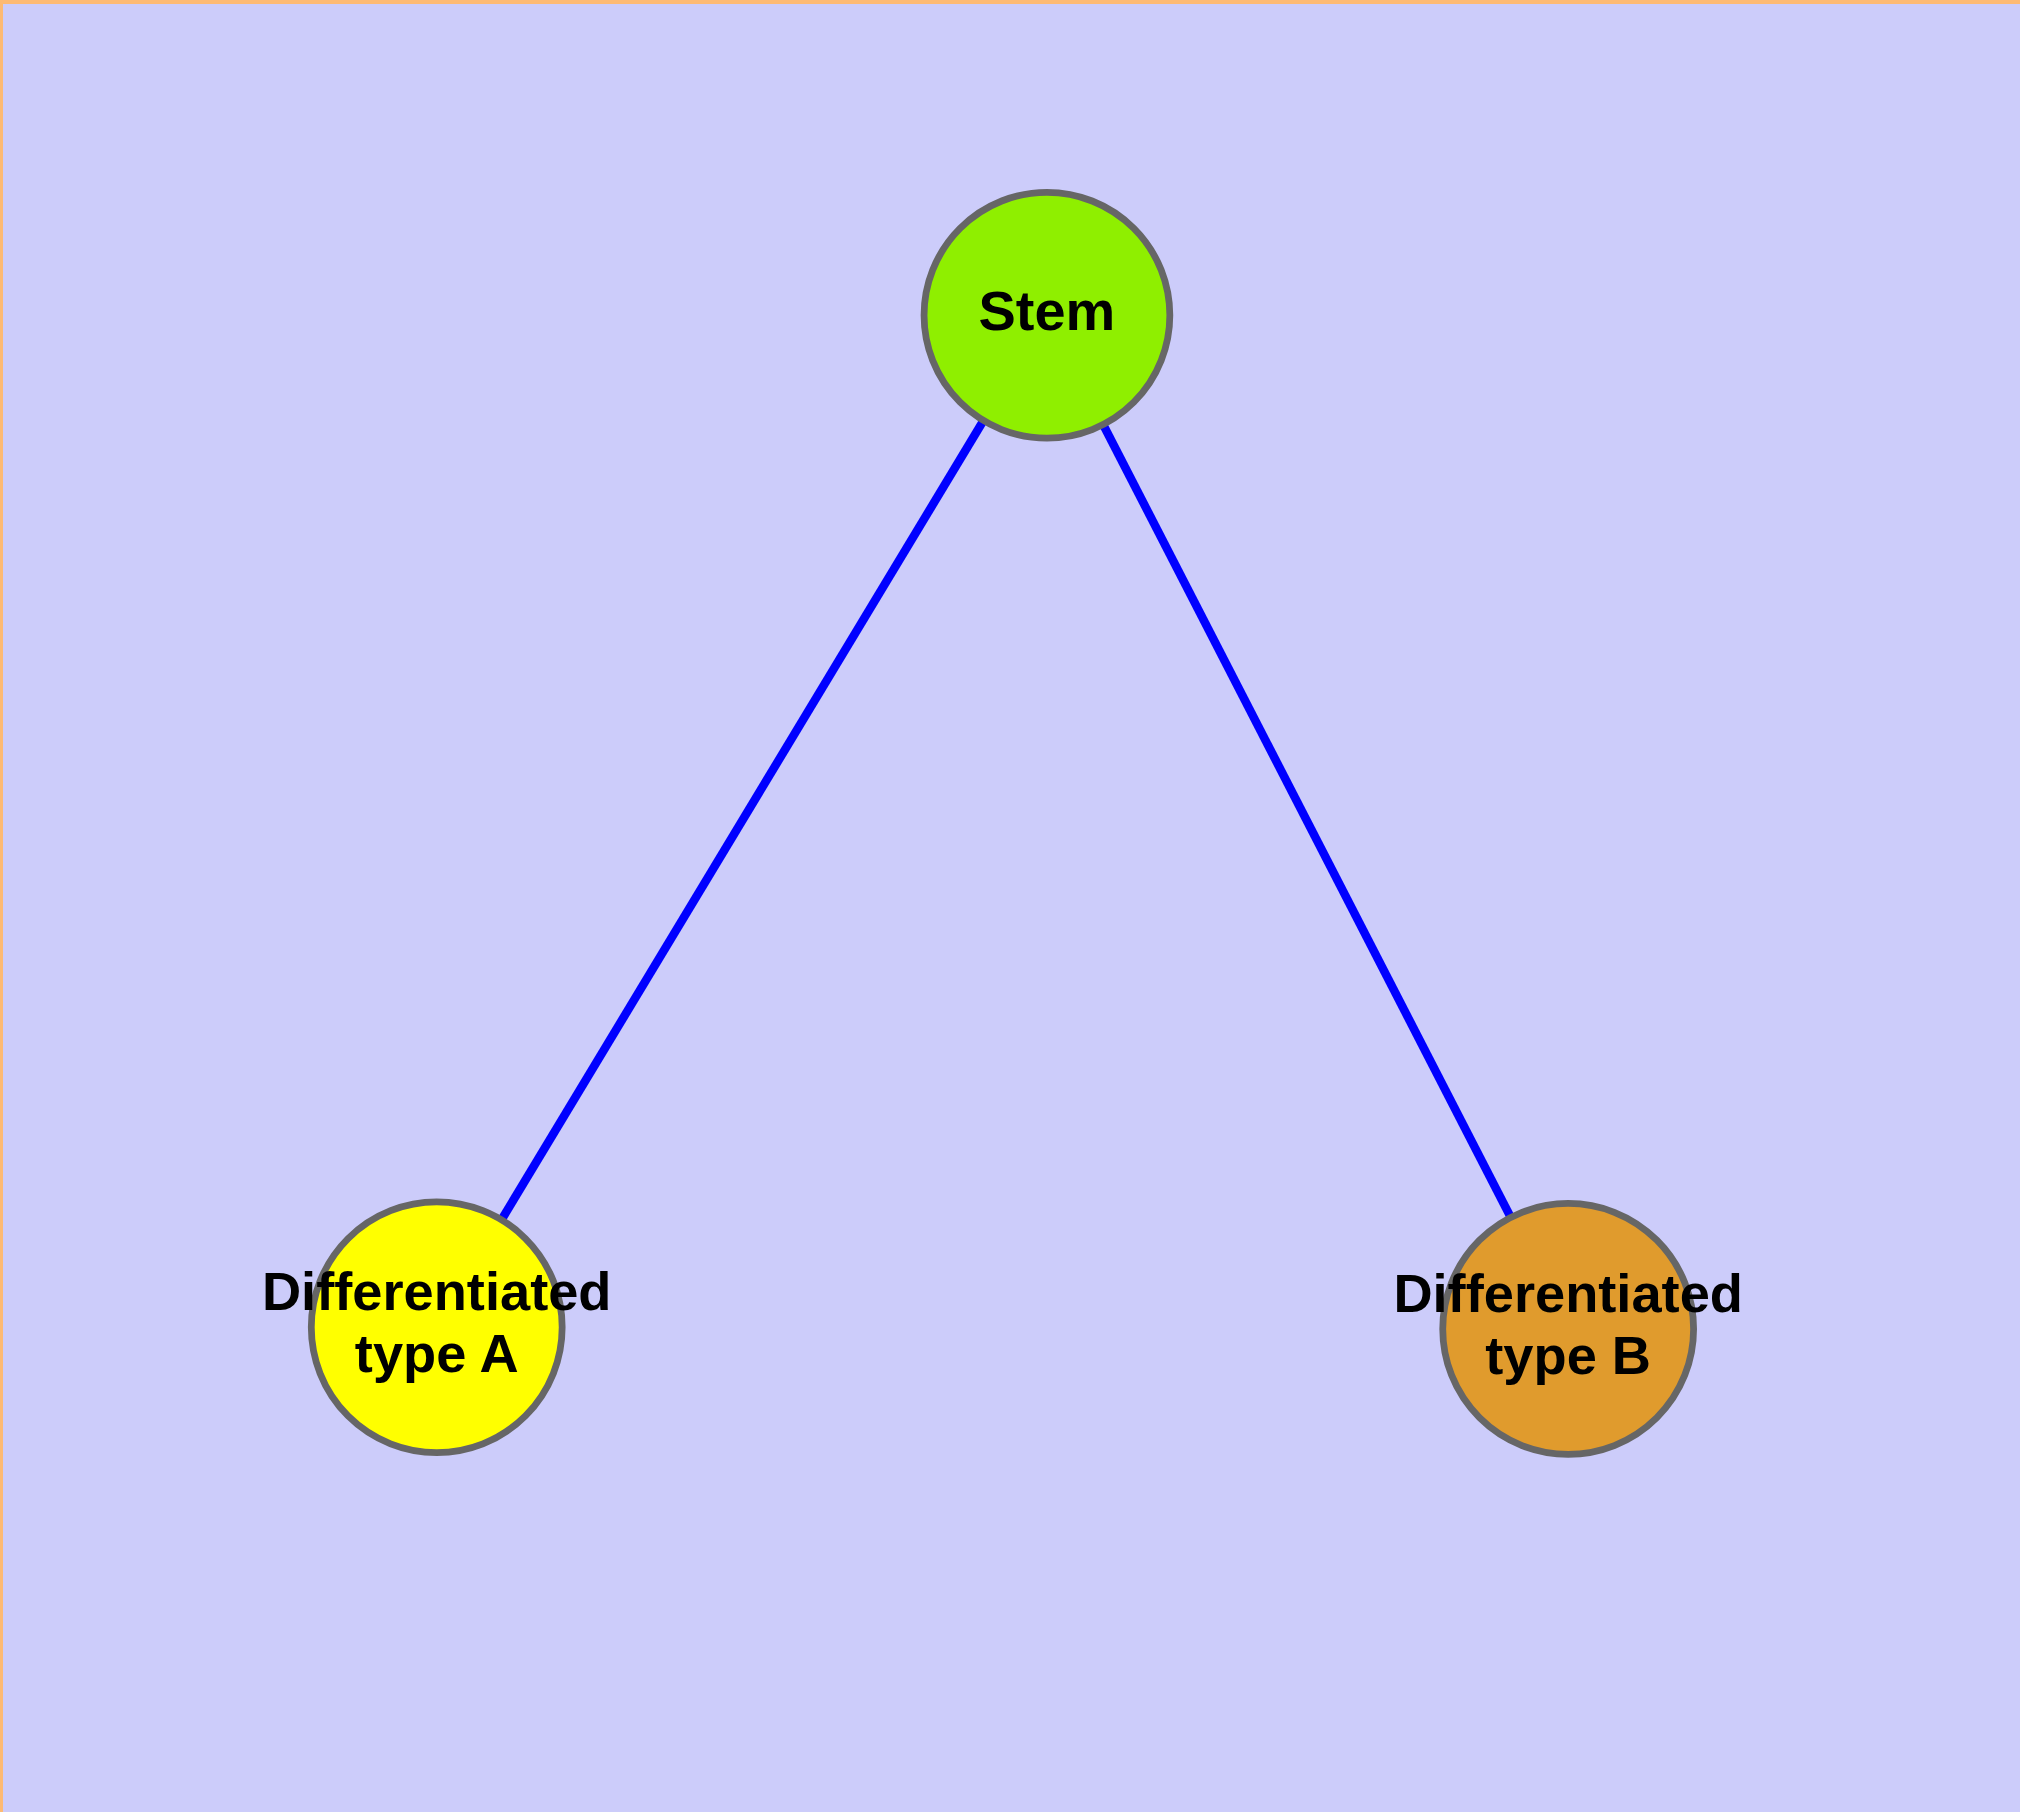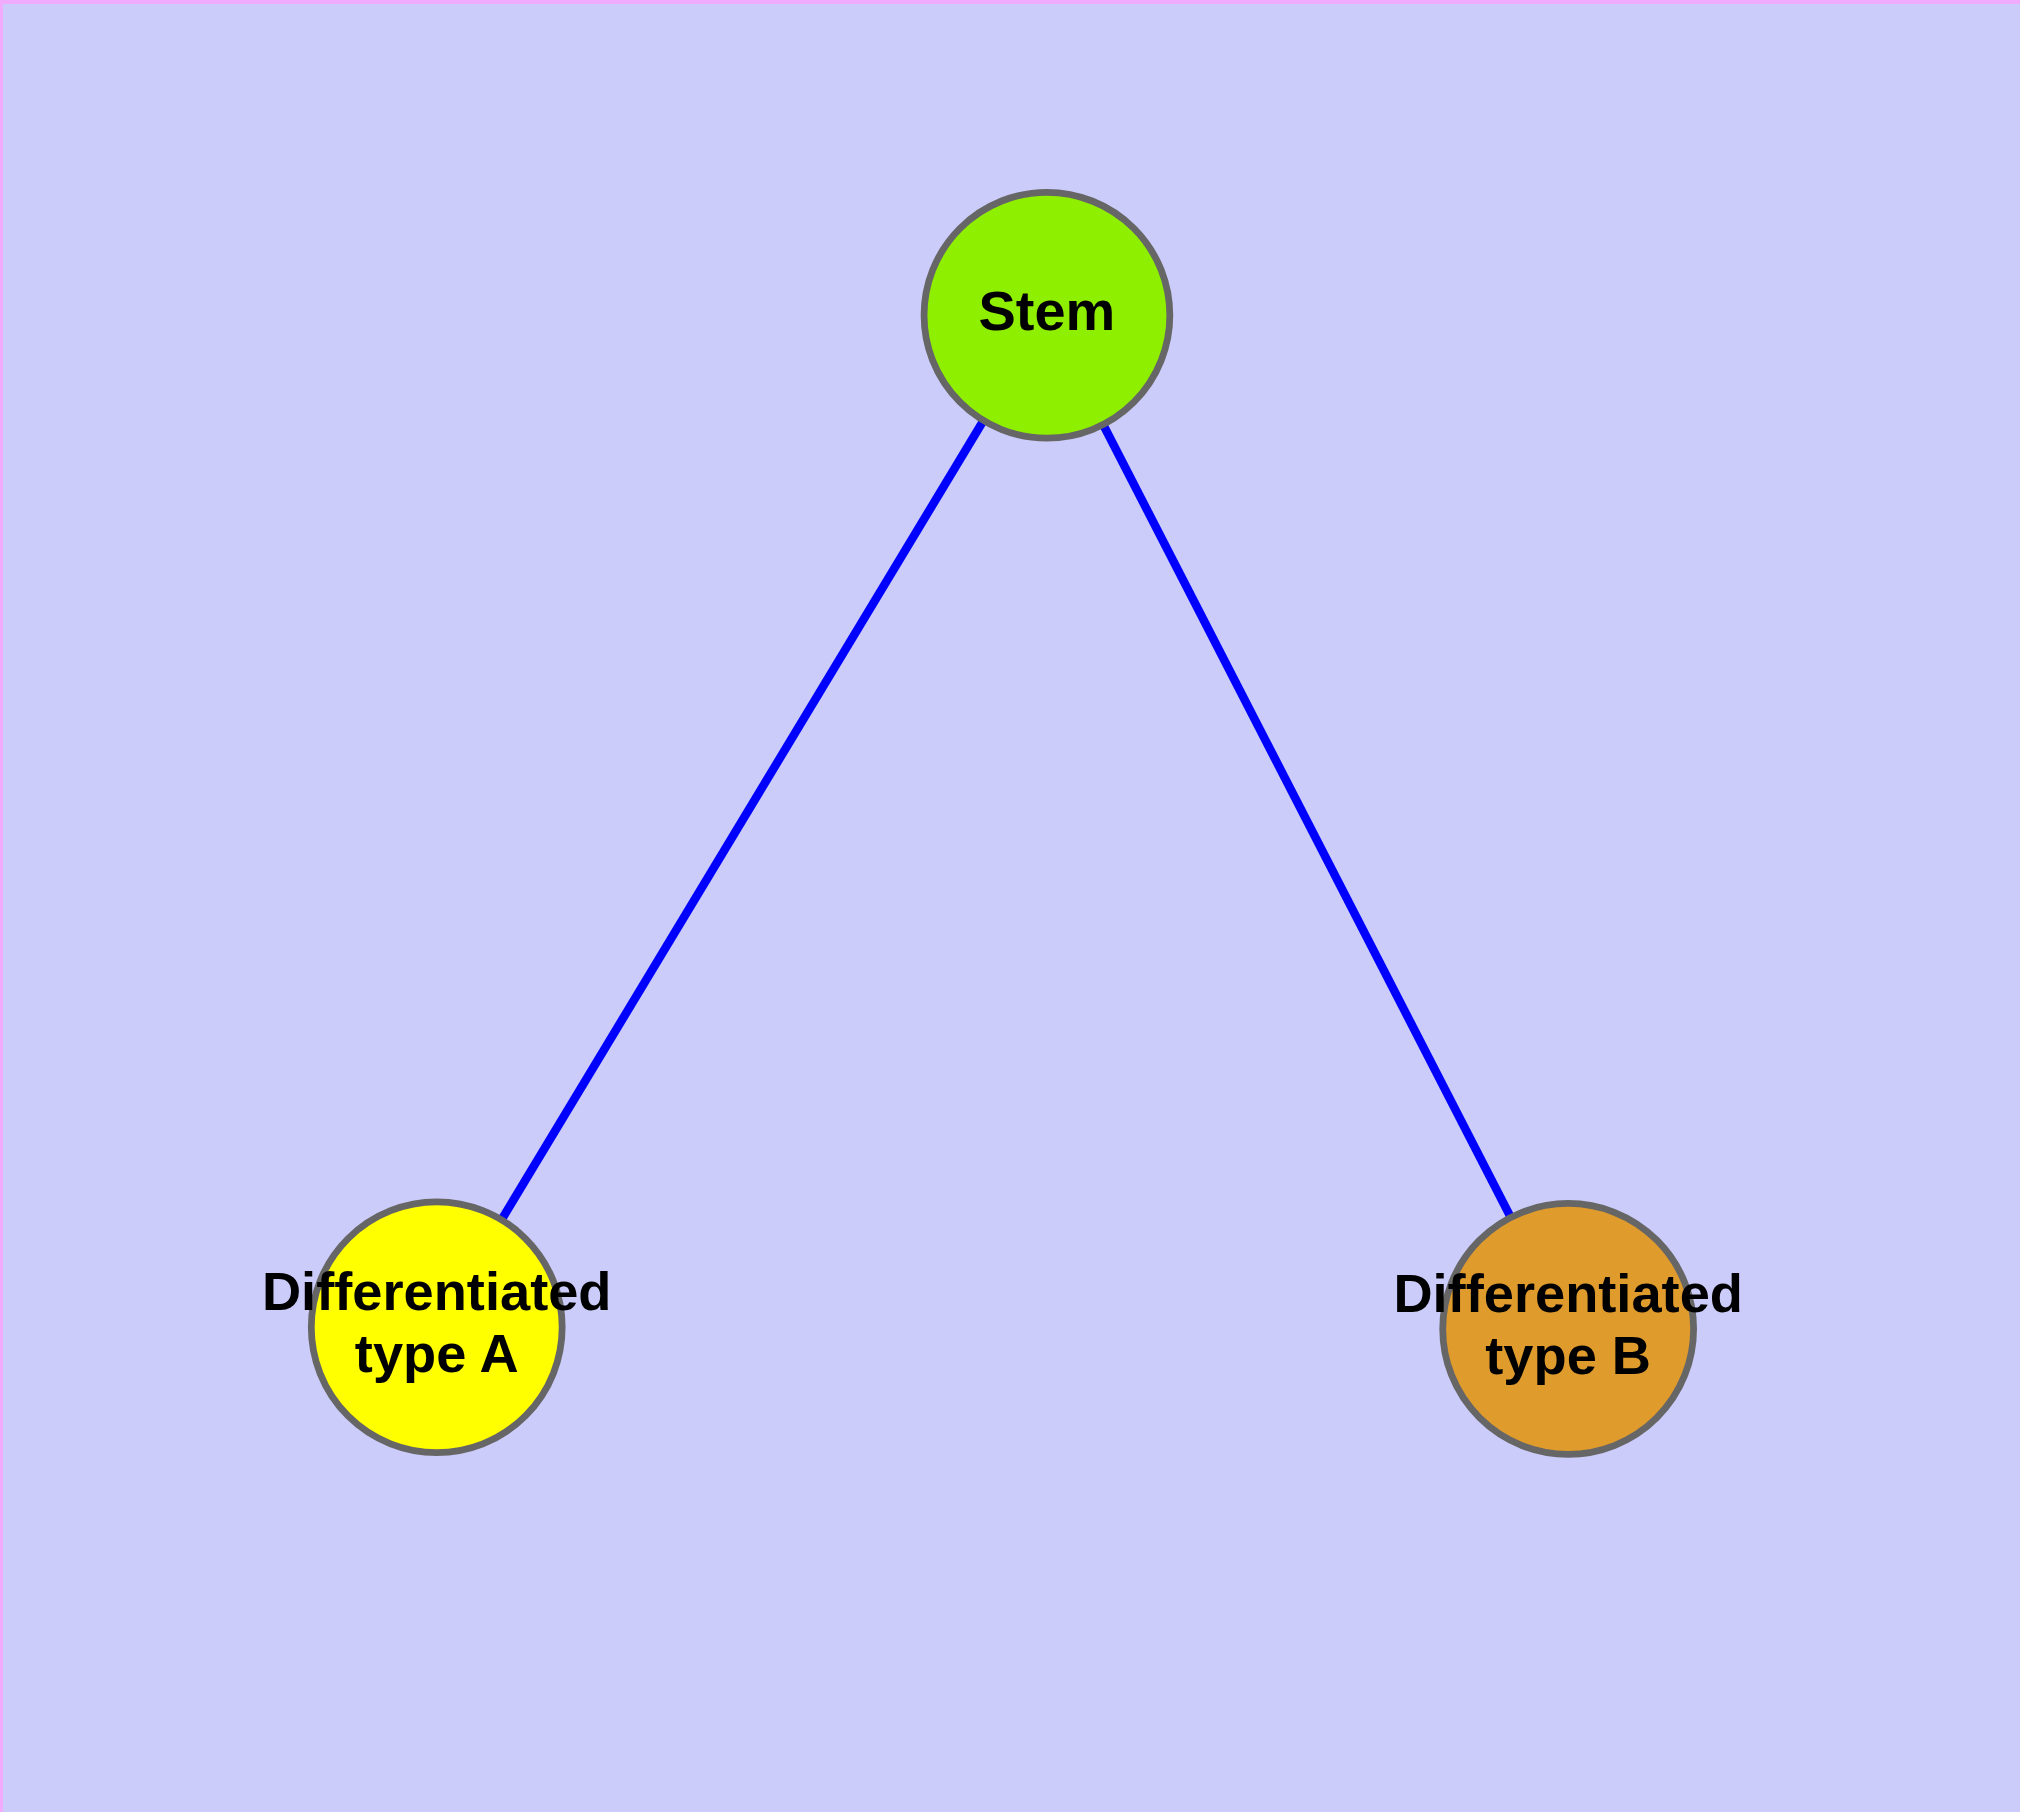--- a/index.html
+++ b/index.html
@@ -6,21 +6,21 @@
   html, body {
     margin: 0;
     padding: 0;
     background: #ffffff;
   }
   #stage {
     position: relative;
     width: 2021px;
     height: 1812px;
     overflow: hidden;
-    background: #f0abfc;
+    background: #fdba74;
   }
   #canvas-bg {
     position: absolute;
     left: 2.5px;
     top: 4.2px;
     width: 2018px;
     height: 1808px;
     background: #ccccfa;
   }
   #graph-svg {

